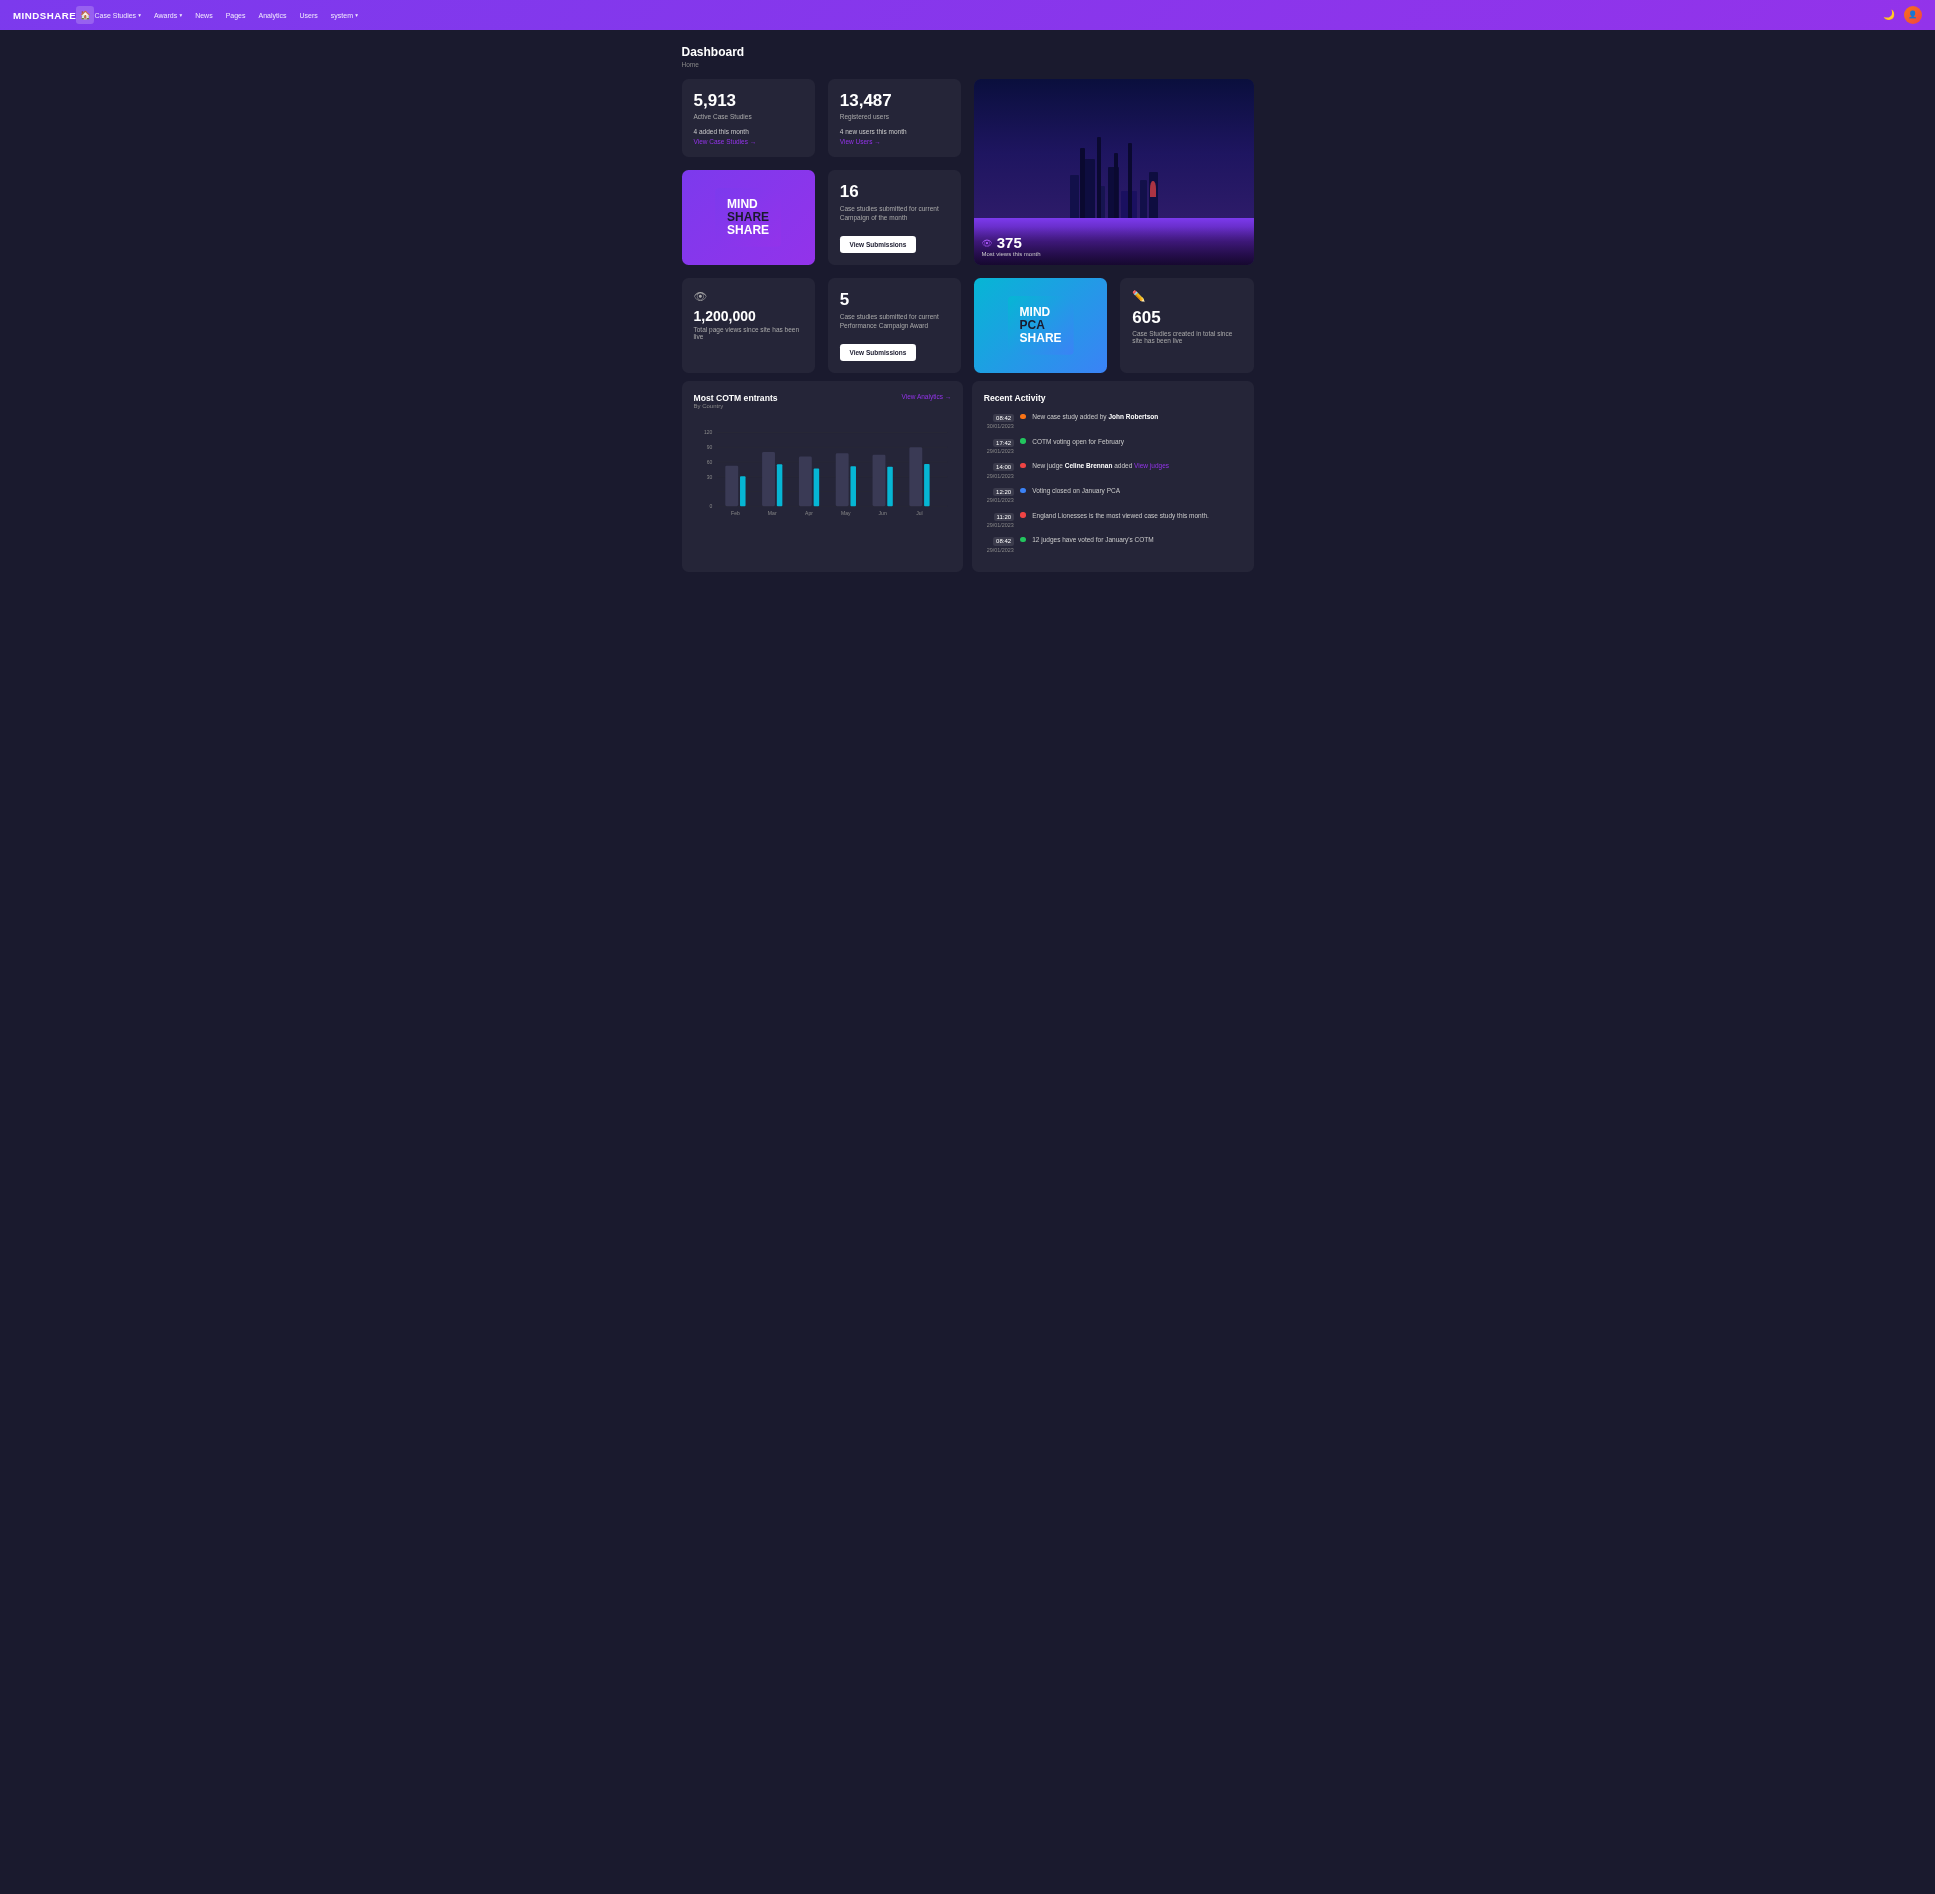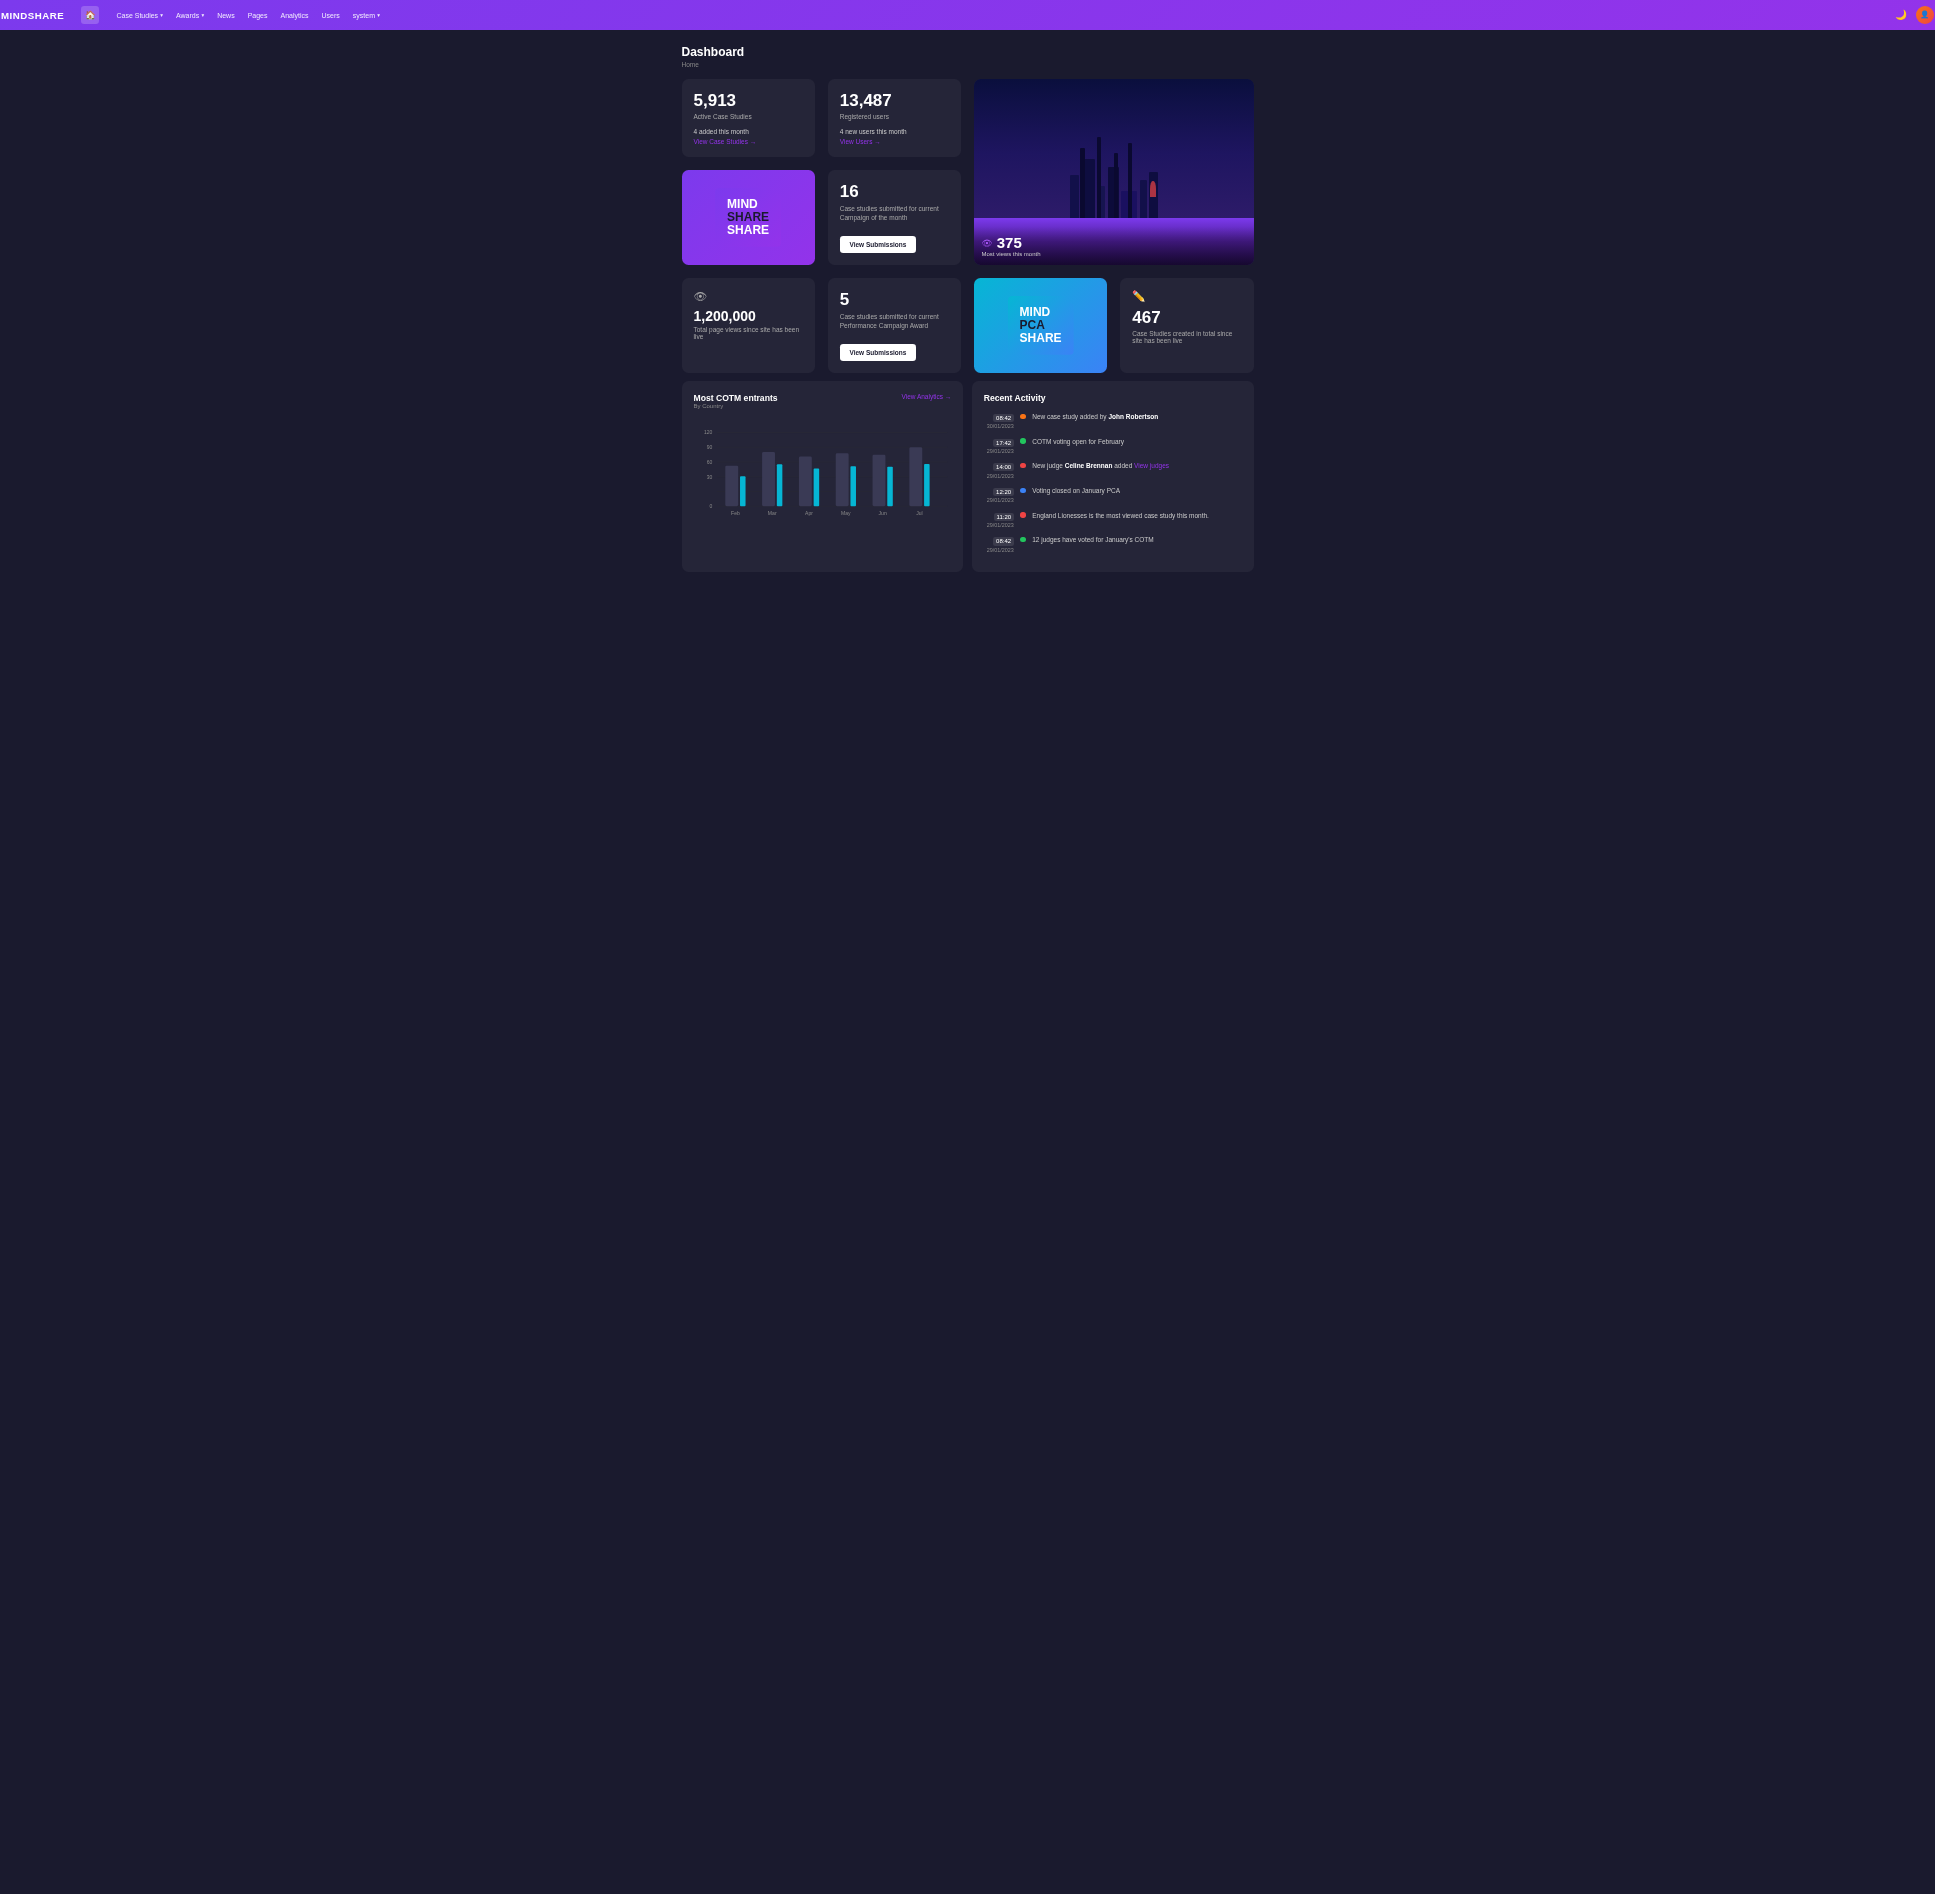--- a/index.html
+++ b/index.html
@@ -6,25 +6,24 @@
     body {
       font-family: -apple-system, BlinkMacSystemFont, 'Segoe UI', sans-serif;
       background: #1a1a2e;
       min-height: 100vh;
       color: #fff;
     }
 
     
     .navbar {
       background: linear-gradient(135deg, #7c3aed 0%, #9333ea 100%);
-      padding: 0 1px;
+      padding: 0 13px;
       height: 30px;
       display: flex;
       align-items: center;
-      gap: 17px;
     }
     .navbar-brand {
       font-size: 9.7px;
       font-weight: 800;
       color: #fff;
       letter-spacing: 0.5px;
     }
     .navbar-home {
       background: rgba(255,255,255,0.2);
       border-radius: 3.2px;
@@ -409,21 +408,21 @@
         <div style="font-size:12px; font-weight:900; line-height:1.1; color:#fff;">
           <div>MIND</div>
           <div style="color:#1a1a2e;">PCA</div>
           <div>SHARE</div>
         </div>
       </div>
     </div>
 
     <div class="card card-total-studies">
       <div class="edit-icon">✏️</div>
-      <div class="card-stat-number">467</div>
+      <div class="card-stat-number">605</div>
       <div class="card-stat-label">Case Studies created in total since site has been live</div>
     </div>
 
   </div>
 
   <div class="bottom-grid">
 
     <div class="card-chart">
       <div class="chart-header">
         <div>

